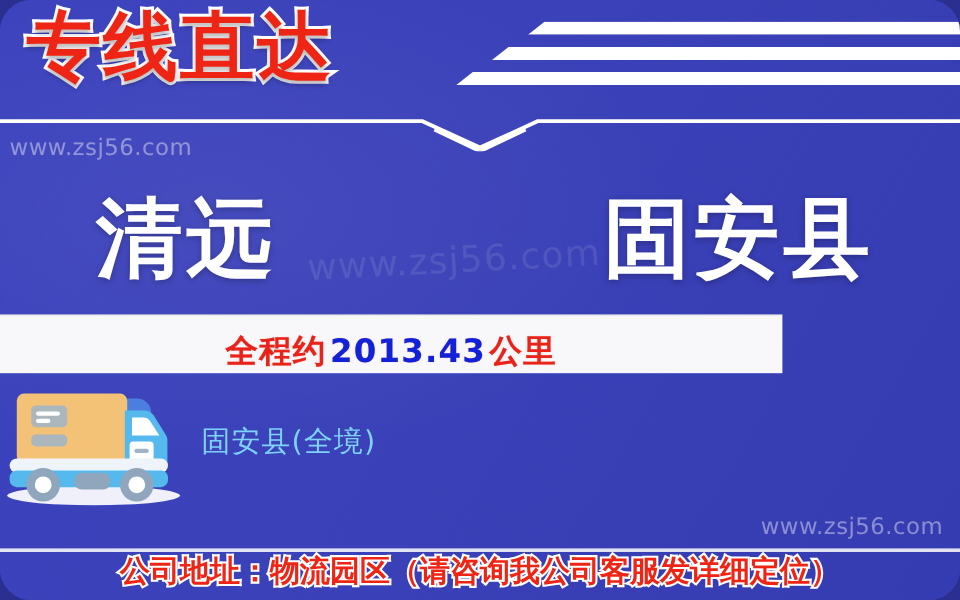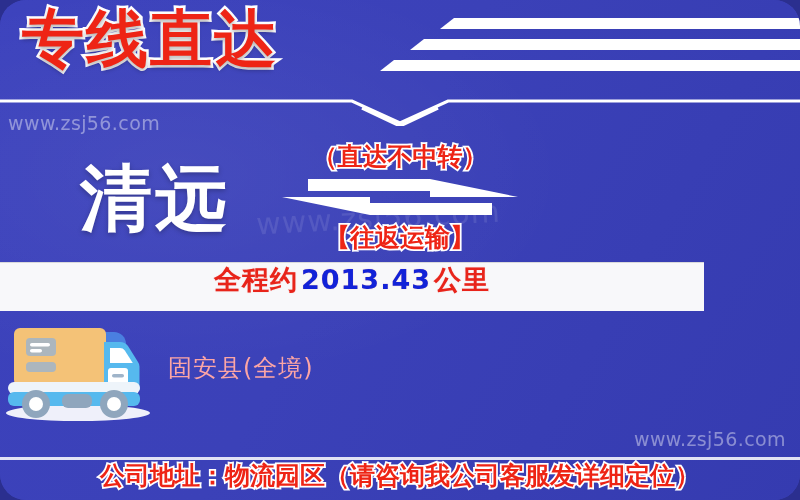--- a/index.html
+++ b/index.html
@@ -127,25 +127,25 @@
   .arrow-box {
     width: 240px;
     height: 44px;
     margin-top: 6px;
   }
 
   
   .stats {
     position: absolute;
     left: 0; top: 262px;
-    width: 704px; height: 49px;
+    width: 652px; height: 49px;
     background: #f8f8fa;
     box-shadow: 0 1px 0 rgba(0,0,0,0.12) inset;
     display: flex;
-    align-items: flex-start;
+    align-items: flex-end;
   }
   .stat {
     flex: 1;
     text-align: center;
     font-size: 27px;
     font-weight: 700;
     color: #e8241a;
     letter-spacing: 1px;
     white-space: nowrap;
     text-shadow: 0 0 1px rgba(232,36,26,0.35);
@@ -164,21 +164,21 @@
   }
   .truck-ico {
     position: absolute;
     left: 4px; top: 2px;
     width: 152px; height: 108px;
   }
   .coverage {
     position: absolute;
     left: 168px; top: 38px;
     font-size: 24px;
-    color: #fca5a5;
+    color: #7dd3fc;
     letter-spacing: 1px;
     white-space: nowrap;
   }
 
   
   .bottom-rule {
     position: absolute;
     left: 0; top: 457px;
     width: 800px; height: 3px;
     background: rgba(255,255,255,0.85);
@@ -227,35 +227,22 @@
   </div>
 
   <div class="wm wm-tl">www.zsj56.com</div>
 
   <div class="wm-center">www.zsj56.com</div>
 
   <div class="wm wm-br">www.zsj56.com</div>
 
   <div class="city city-from">清远</div>
 
-  <div class="mid-col">
-    <div class="mid-note top">（直达不中转）</div>
-
-    <div class="arrow-box">
-      <svg width="240" height="44" viewBox="0 0 240 44" xmlns="http://www.w3.org/2000/svg">
-
-        <path d="M150 4 L238 22 L150 22 L150 16 L28 16 L28 4 Z" fill="#ffffff"></path>
-
-        <path d="M90 40 L2 22 L90 22 L90 28 L212 28 L212 40 Z" fill="#ffffff"></path>
-      </svg>
-    </div>
-
-    <div class="mid-note bottom">【往返运输】</div>
-  </div>
-
+
+  <div class="city city-to">固安县</div>
 
   <div class="stats">
     <div class="stat">
       <span>全程约</span><span class="num">2013.43</span><span>公里</span>
     </div>
   </div>
 
   <div class="truck-row">
 
     <div class="truck-ico">

